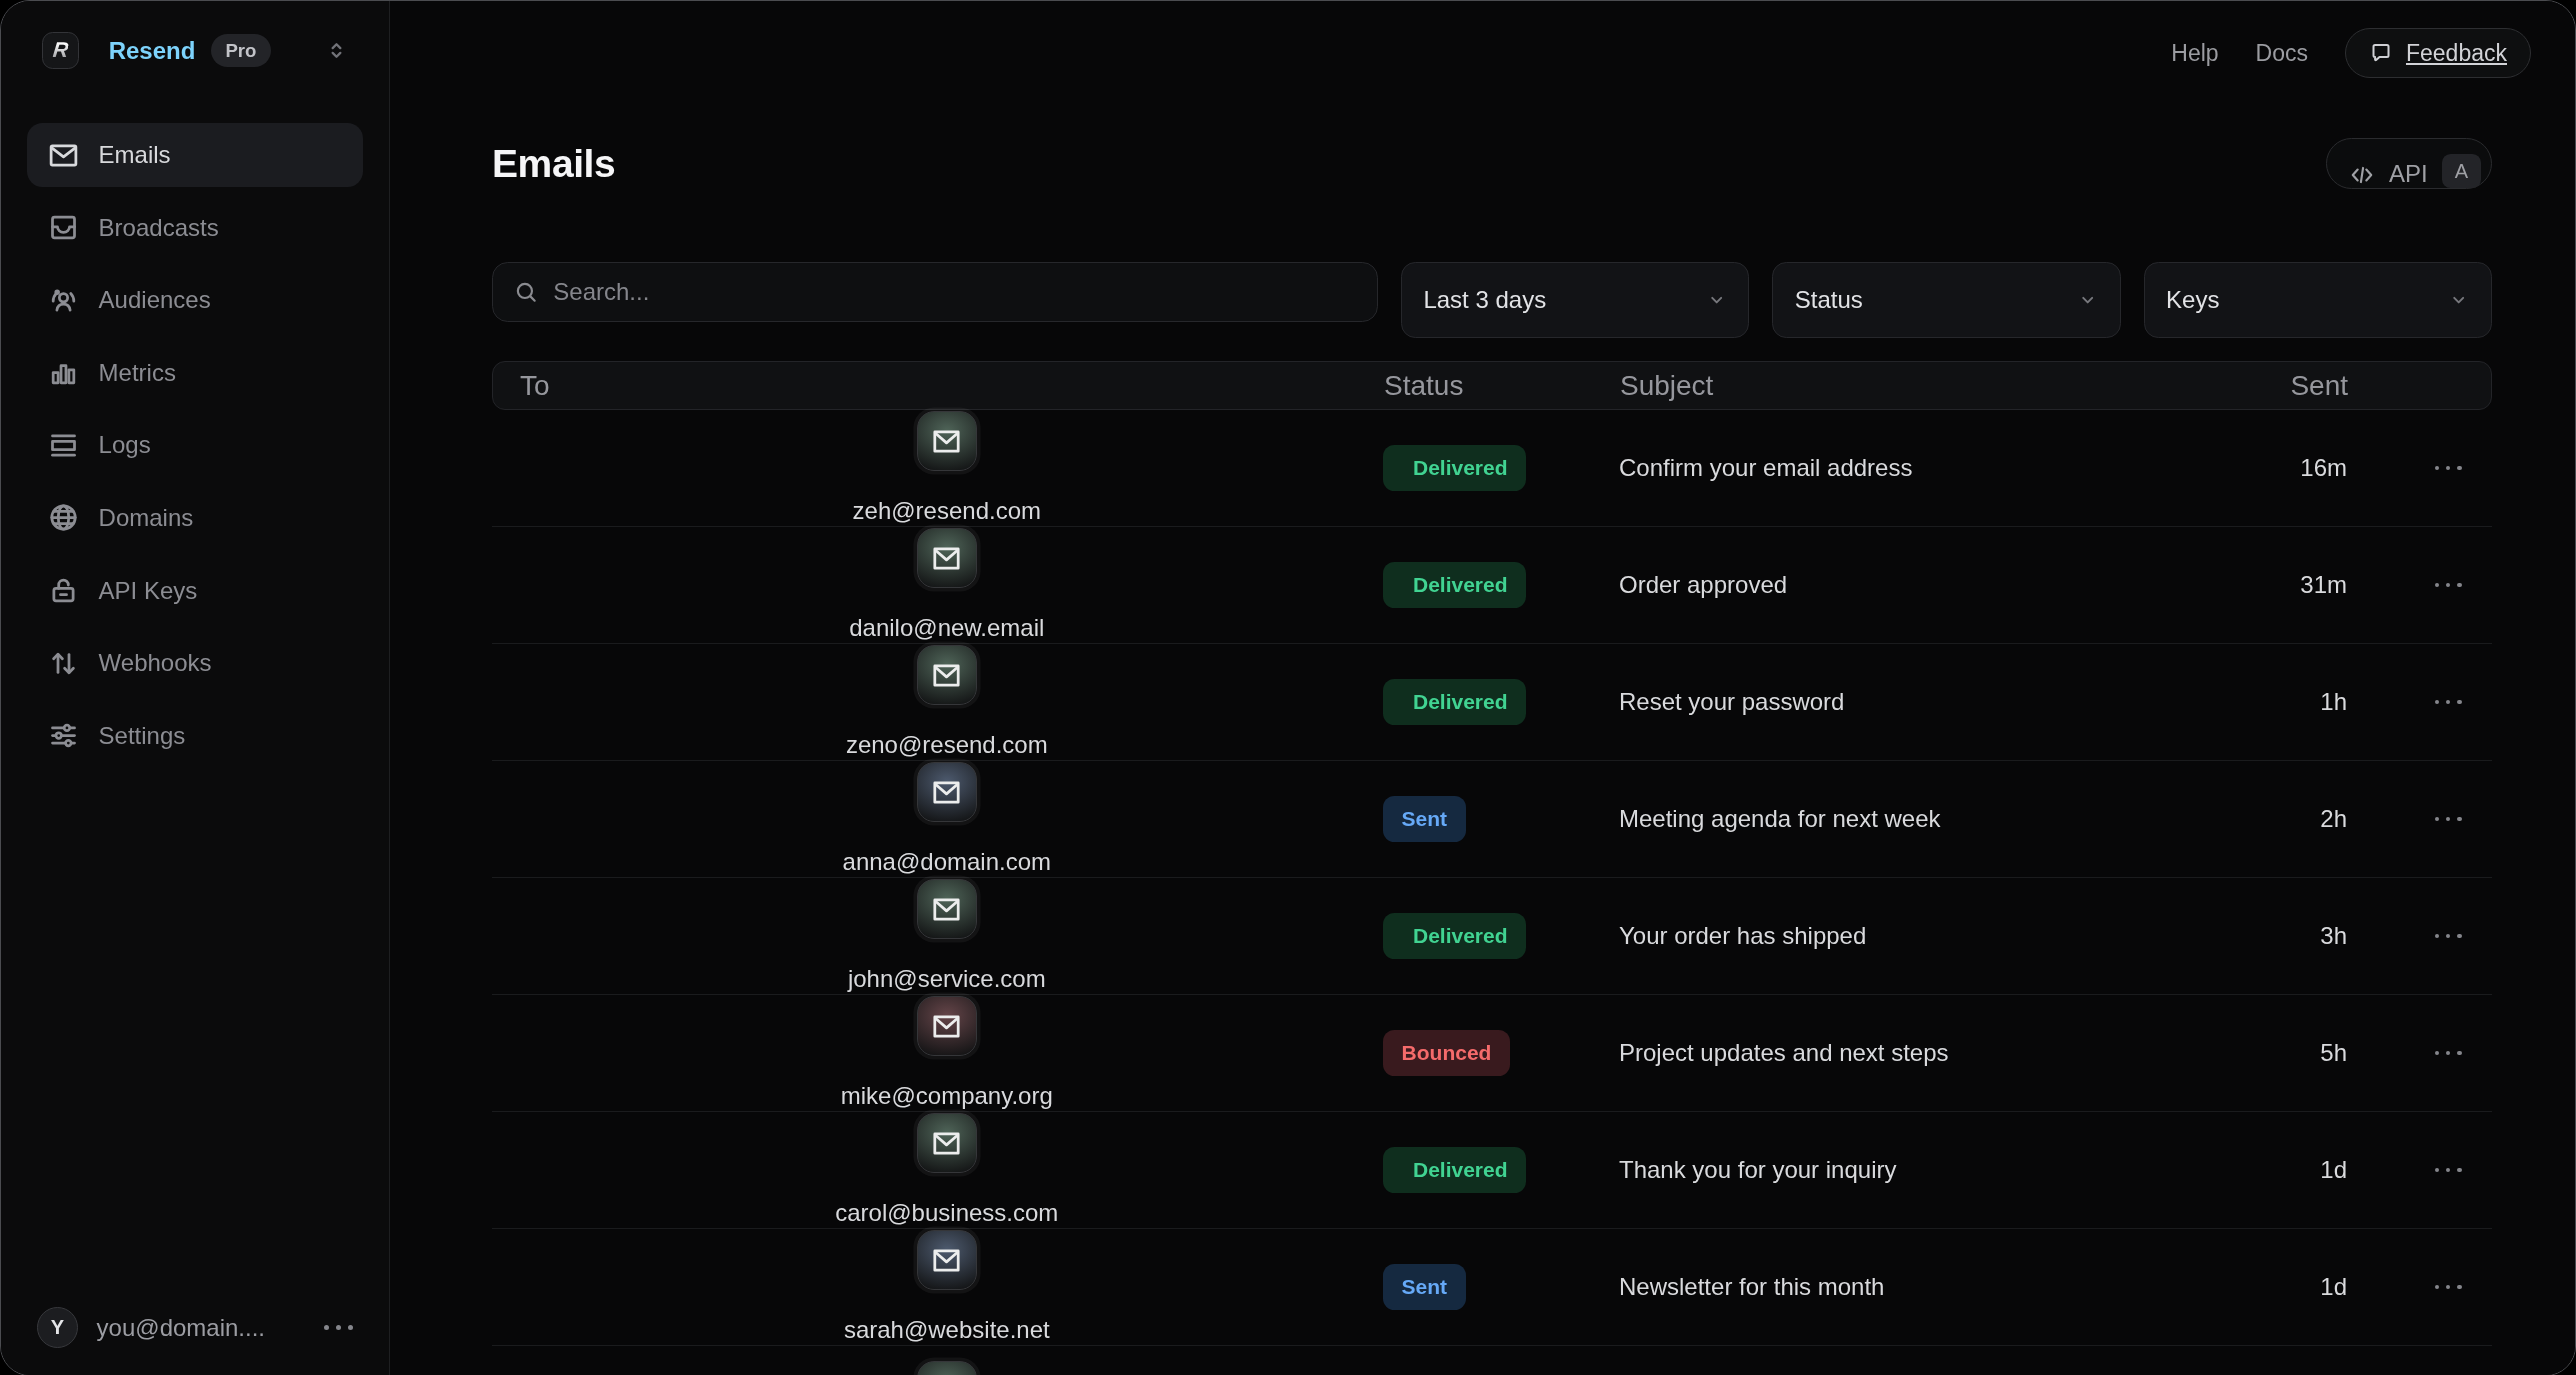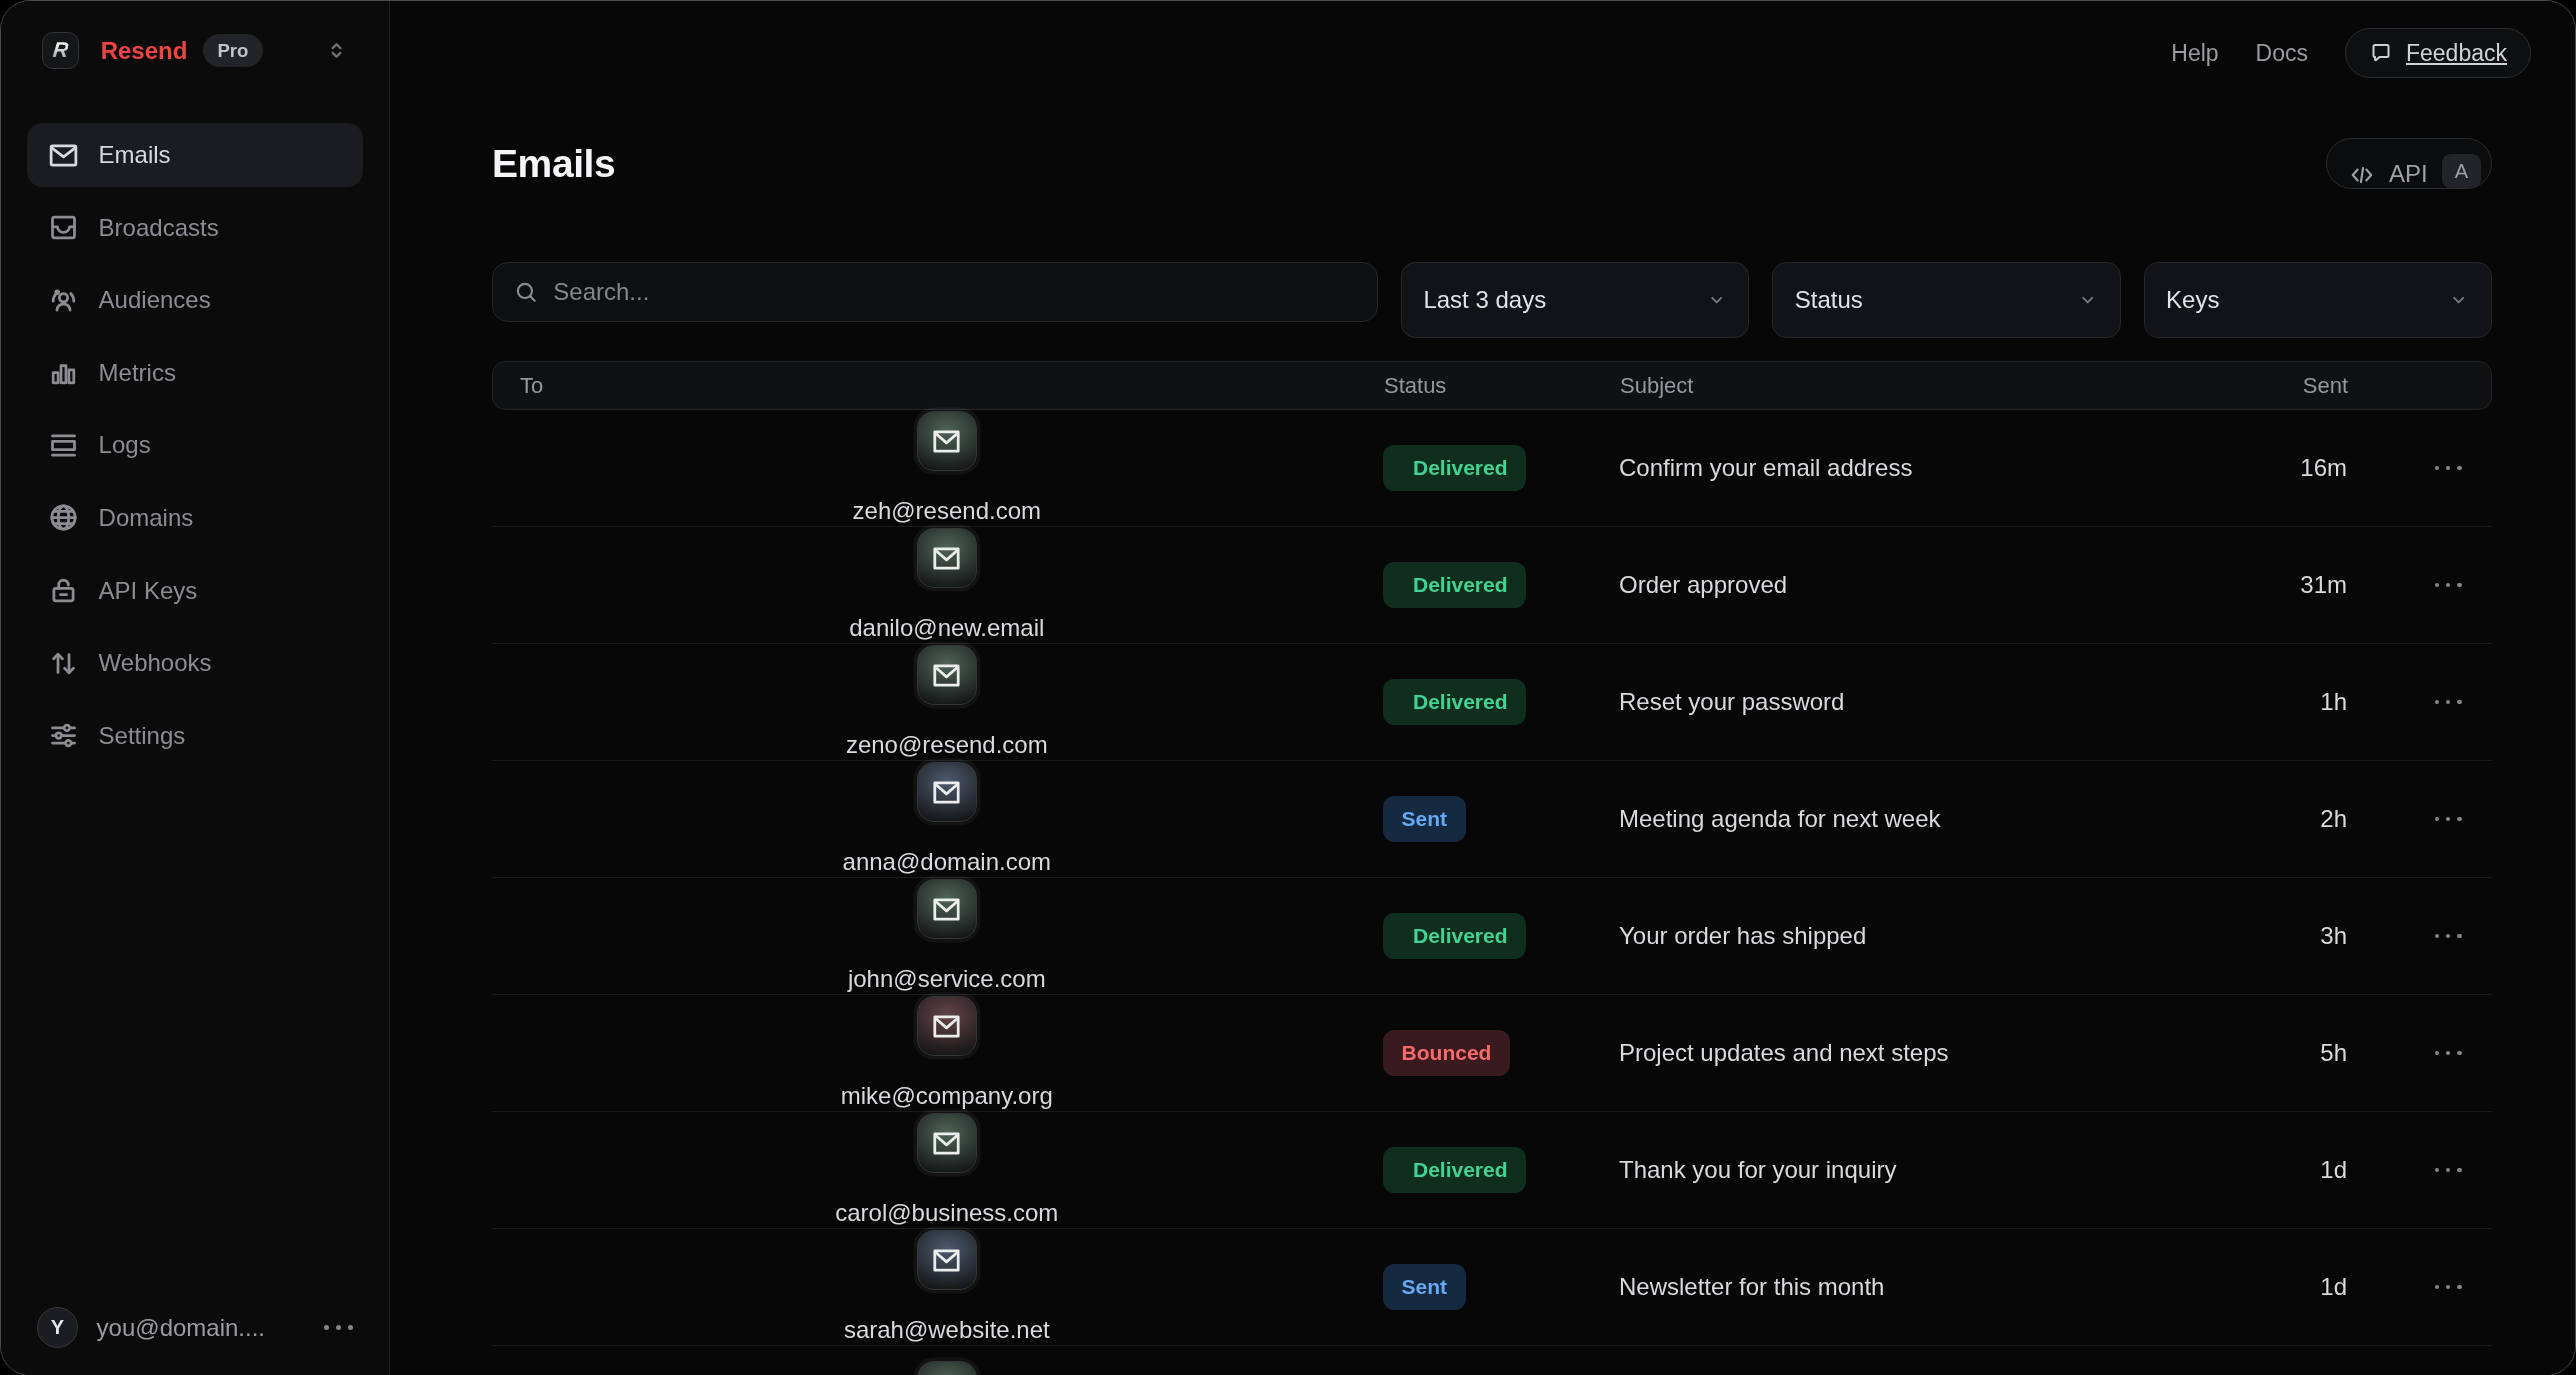--- a/index.html
+++ b/index.html
@@ -11,21 +11,21 @@
 
   
   .sidebar { width:389px; flex:0 0 389px; background:#0b0b0c; border-right:1.4px solid #1e1f21;
     display:flex; flex-direction:column; }
   .brand { display:flex; align-items:center; gap:15.7px; margin:31px 41px 0 41px; }
   .logo { width:37px; height:37px; border-radius:10.7px; background:#151618;
     border:1.4px solid #333438; display:flex; align-items:center; justify-content:center; }
   .logo span { font-size:21.4px; font-weight:800; font-style:italic;
     background:linear-gradient(180deg,#ffffff 20%,#8b8c90 95%);
     -webkit-background-clip:text; background-clip:text; color:transparent; transform:skewX(-6deg); }
-  .brand-name { font-size:24px; font-weight:600; color:#ef4444; margin-left:6px; }
+  .brand-name { font-size:24px; font-weight:600; color:#7dd3fc; margin-left:14px; }
   .plan-pill { background:#232428; color:#c2c3c8; font-size:18.6px; font-weight:600;
     padding:5.7px 14.3px; border-radius:714px; }
   .brand .spacer { flex:1; }
   .updown { width:23px; height:23px; color:#717278; }
 
   .nav { margin:54px 26px 0 26px; display:flex; flex-direction:column; gap:8.6px; }
   .nav-item { height:64px; border-radius:15.7px; display:flex; align-items:center;
     gap:18.6px; padding-left:20px; color:#8c8d93; font-size:24px; cursor:pointer; }
   .nav-item svg { width:33px; height:33px; flex:0 0 33px; }
   .nav-item.active { background:#1b1c20; color:#d8d9dc; }
@@ -70,21 +70,21 @@
   .filter-btn { flex:1; height:76px; border-radius:14.3px; border:1.4px solid #26272b;
     background:#121316; display:flex; align-items:center; justify-content:space-between;
     padding:0 21.4px; cursor:pointer; }
   .filter-label { font-size:24px; color:#e2e3e6; }
   .filter-btn svg { width:21.4px; height:21.4px; color:#77787d; }
 
   .table { margin-top:23px; }
   .thead, .trow { display:grid; grid-template-columns:891px 236px 664px 100px 1fr;
     align-items:center; }
   .thead { height:49px; background:#101113; border:1.4px solid #232428; border-radius:13px;
-    color:#96979d; font-size:22px; }
+    color:#96979d; font-size:28px; }
   .h-to { padding-left:27px; }
   .h-sent, .cell-sent { text-align:right; padding-right:36px; }
 
   .trow { height:117px; border-bottom:1.4px solid #1a1b1d; font-size:24px; color:#d9dadd; }
   .cell-to { display:flex; align-items:center; gap:26px; padding-left:18.6px;flex-direction:column; }
   .tile { width:60px; height:60px; border-radius:17px; border:1.4px solid #353639;
     box-shadow:0 0 0 3.6px rgba(255,255,255,0.05);
     display:flex; align-items:center; justify-content:center; }
   .tile svg { width:33px; height:33px; color:#eceded; }
   .tile.delivered { background:radial-gradient(120% 95% at 50% 32%, var(--tint-delivered), #121314 78%); }

